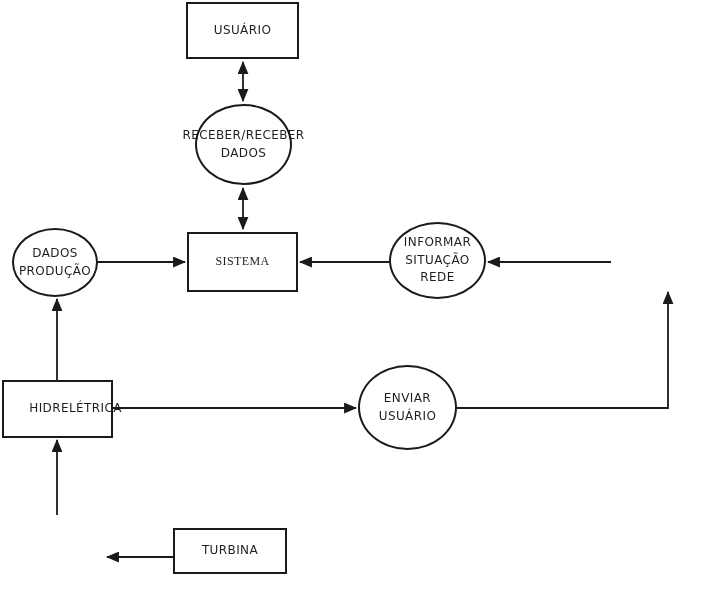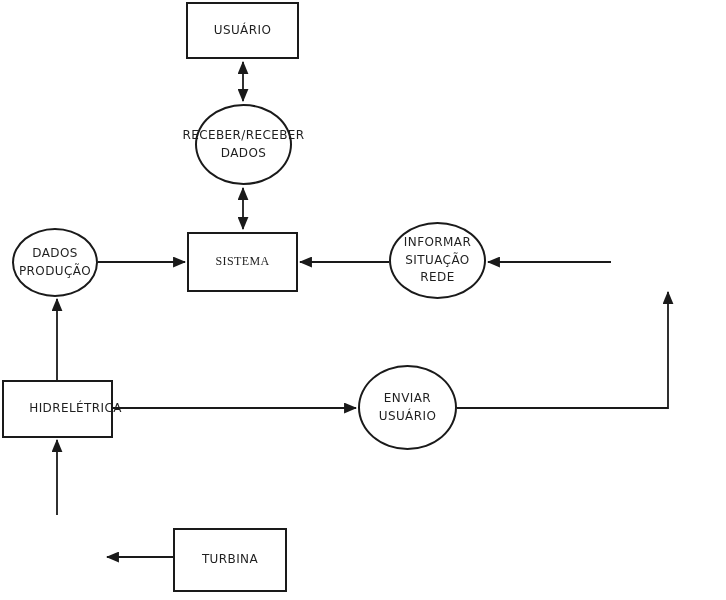--- a/index.html
+++ b/index.html
@@ -46,21 +46,21 @@
   
   #node-usuario        { left: 186px; top: 2px;   width: 113px; height: 57px; }
   #node-enviar-receber { left: 195px; top: 104px; width: 97px;  height: 81px; }
   #node-sistema        { left: 187px; top: 232px; width: 111px; height: 60px; font-family: Liberation Serif, serif; }
   #node-dados-producao { left: 12px;  top: 228px; width: 86px;  height: 69px; }
   #node-informar       { left: 389px; top: 222px; width: 97px;  height: 77px; }
   #node-concessionaria { left: 611px; top: 232px; width: 109px; height: 58px; }
   #node-hidreletrica   { left: 2px;   top: 380px; width: 111px; height: 58px; padding-left: 36px; }
   #node-enviar-producao{ left: 358px; top: 365px; width: 99px;  height: 85px; }
   #node-informacoes    { left: 5px;   top: 515px; width: 100px; height: 82px; }
-  #node-turbina        { left: 173px; top: 528px; width: 114px; height: 64px; }
+  #node-turbina        { left: 173px; top: 528px; width: 114px; height: 46px; }
 </style>
 </head>
 <body>
 
 <div id="canvas">
 
   <svg id="edges-layer" viewBox="0 0 726 600" xmlns="http://www.w3.org/2000/svg">
     <defs>
       <marker id="arrow" viewBox="0 0 12 10" refX="11" refY="5" markerWidth="13" markerHeight="11" markerUnits="userSpaceOnUse" orient="auto-start-reverse">
         <path d="M0,0 L12,5 L0,10 Z" fill="#1a1a1a"></path>

